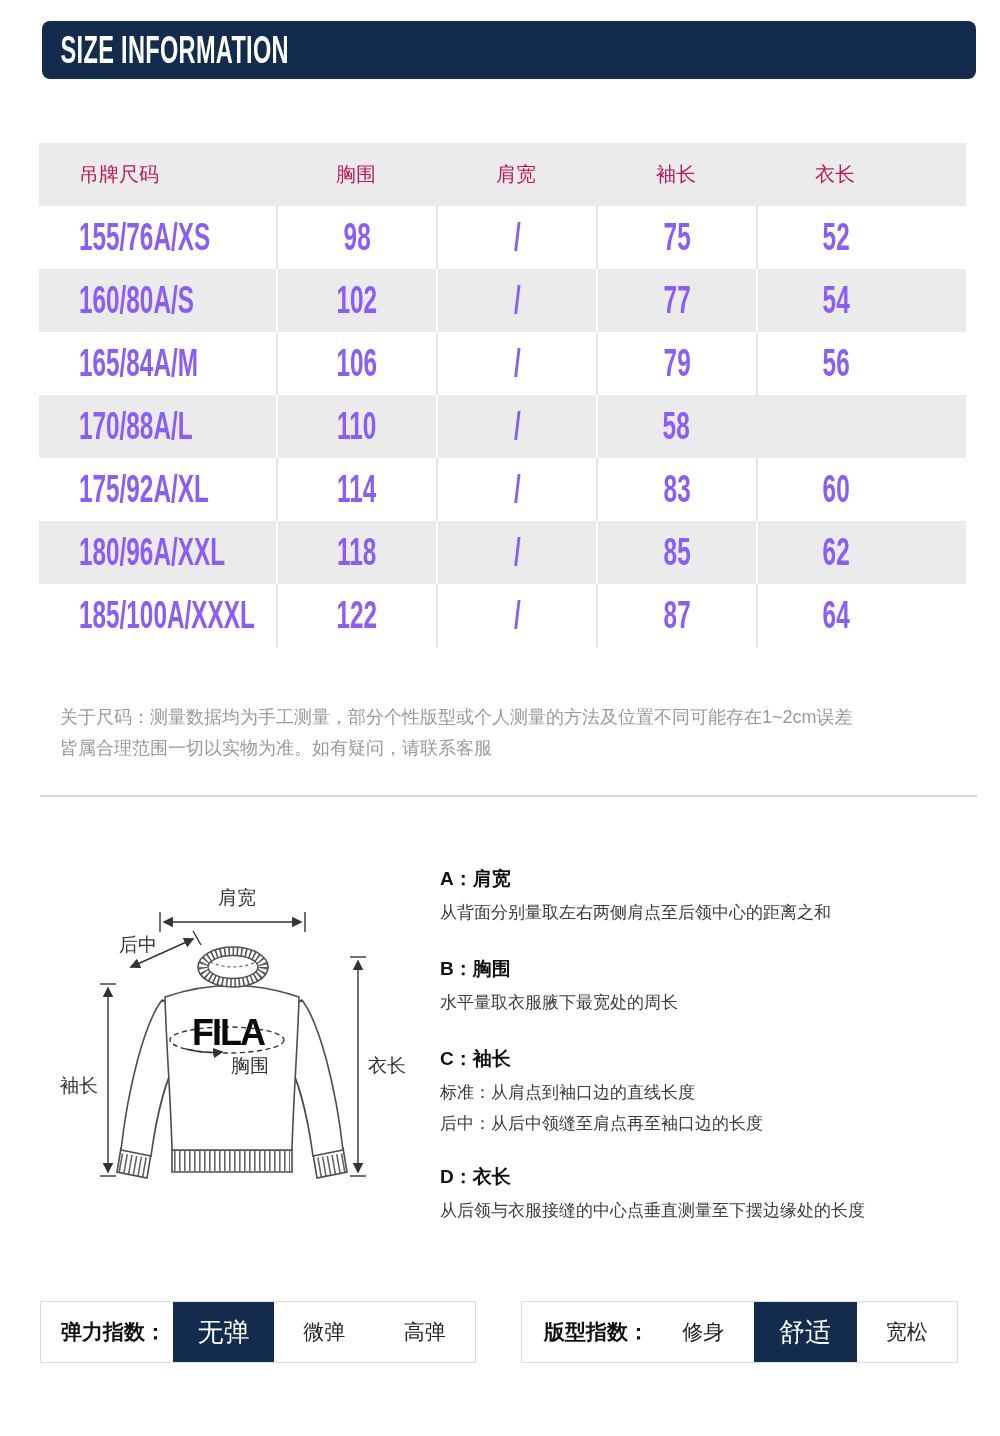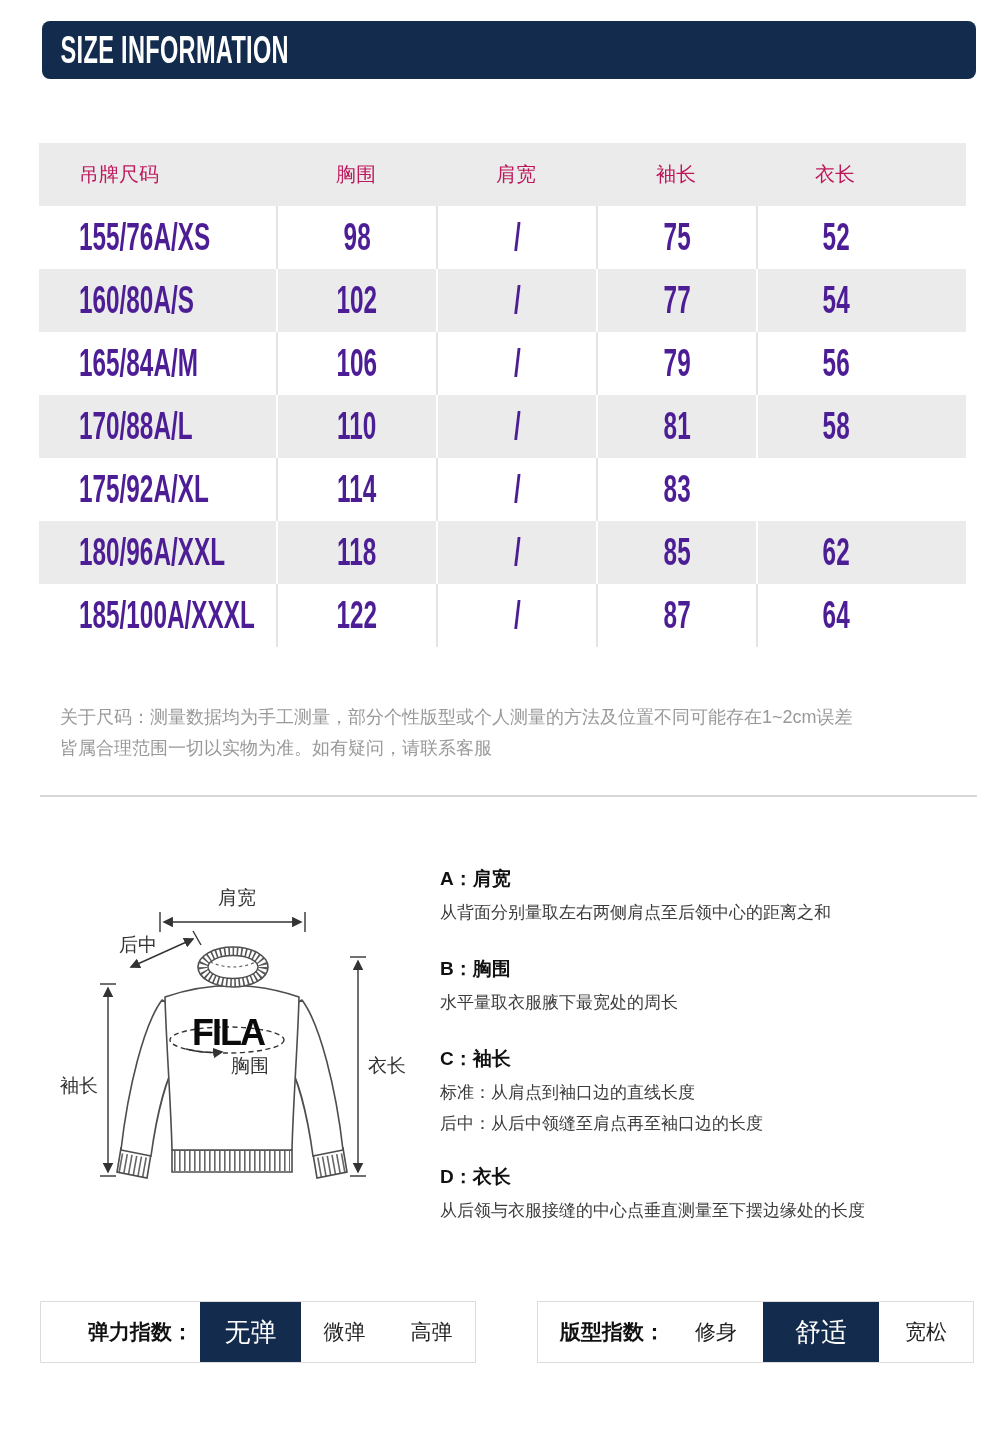--- a/index.html
+++ b/index.html
@@ -16,21 +16,21 @@
   .size-table{position:absolute;left:39px;top:143px;width:927px;}
   .tr{display:flex;height:63px;align-items:stretch;}
   .tr.stripe{background:var(--table-stripe,#ebebeb);}
   .td,.th{display:flex;align-items:center;justify-content:center;box-sizing:border-box;}
   .c0{width:237px;justify-content:flex-start;padding-left:40px;}
   .c1,.c2,.c3{width:160px;}
   .c4{width:210px;padding-right:52px;}
   .tr.data .td + .td{border-left:2px solid #e4e4e4;}
   .tr.data.stripe .td + .td{border-left-color:#ffffff;}
   .th{font-size:20px;color:#be185d;font-weight:400;}
-  .td{font-size:38px;font-weight:700;color:#4c1d95;}
+  .td{font-size:38px;font-weight:700;color:#8b5cf6;}
   .td > span{display:inline-block;transform:scaleX(.64);transform-origin:center;white-space:nowrap;}
   .td.c0 > span{transform-origin:left center;}
 
   
   .note{position:absolute;left:60px;top:702px;width:900px;font-size:18px;line-height:31px;
         color:var(--note-gray,#999);}
 
   
   .divider{position:absolute;left:40px;top:795px;width:937px;height:2px;background:var(--line-gray,#d9d9d9);}
 
@@ -43,29 +43,29 @@
   
   .guide-sec{position:absolute;left:440px;width:530px;}
   .g-a{top:866px;} .g-b{top:956px;} .g-c{top:1046px;} .g-d{top:1164px;}
   .g-title{font-size:19px;font-weight:700;color:#111;}
   .g-line{font-size:17px;color:#3c3c3c;line-height:31px;margin-top:5px;}
   .g-line + .g-line{margin-top:0;}
 
   
   .idx-box{position:absolute;top:1301px;height:62px;border:1px solid #dcdcdc;background:#fff;
            display:flex;align-items:stretch;box-sizing:border-box;}
-  .idx-elastic{left:40px;width:436px;padding-left:27px;}
-  .idx-fit{left:521px;width:437px;margin-left:16px;}
+  .idx-elastic{left:40px;width:436px;}
+  .idx-fit{left:521px;width:437px;}
   .idx-label{display:flex;align-items:center;box-sizing:border-box;font-size:21px;font-weight:700;color:#111;white-space:nowrap;}
   .idx-elastic .idx-label{width:132px;padding-left:20px;}
   .idx-fit .idx-label{width:131px;padding-left:22px;}
   .idx-chip{display:flex;align-items:center;justify-content:center;background:var(--navy,#132b4d);
             color:#fff;font-size:26px;flex:none;}
   .idx-elastic .idx-chip{width:101px;}
-  .idx-fit .idx-chip{width:116px;}
+  .idx-fit .idx-chip{width:103px;}
   .idx-opt{flex:1;display:flex;align-items:center;justify-content:center;font-size:21px;color:#222;text-align:center;}
 </style>
 </head>
 <body>
 
 <div class="page">
 
   <div class="hdr-bar">
     <span class="hdr-text">SIZE INFORMATION</span>
   </div>
@@ -132,39 +132,39 @@
     <div class="tr data stripe">
       <div class="td c0">
           <span>170/88A/L</span>
         </div>
       <div class="td c1">
           <span>110</span>
         </div>
       <div class="td c2">
           <span>/</span>
         </div>
-      <div class="td c3">
-          <span>81</span>
-        </div>
       <div class="td c4">
           <span>58</span>
         </div>
     </div>
     <div class="tr data">
       <div class="td c0">
           <span>175/92A/XL</span>
         </div>
       <div class="td c1">
           <span>114</span>
         </div>
       <div class="td c2">
           <span>/</span>
         </div>
       <div class="td c3">
           <span>83</span>
+        </div>
+      <div class="td c4">
+          <span>60</span>
         </div>
     </div>
     <div class="tr data stripe">
       <div class="td c0">
           <span>180/96A/XXL</span>
         </div>
       <div class="td c1">
           <span>118</span>
         </div>
       <div class="td c2">

